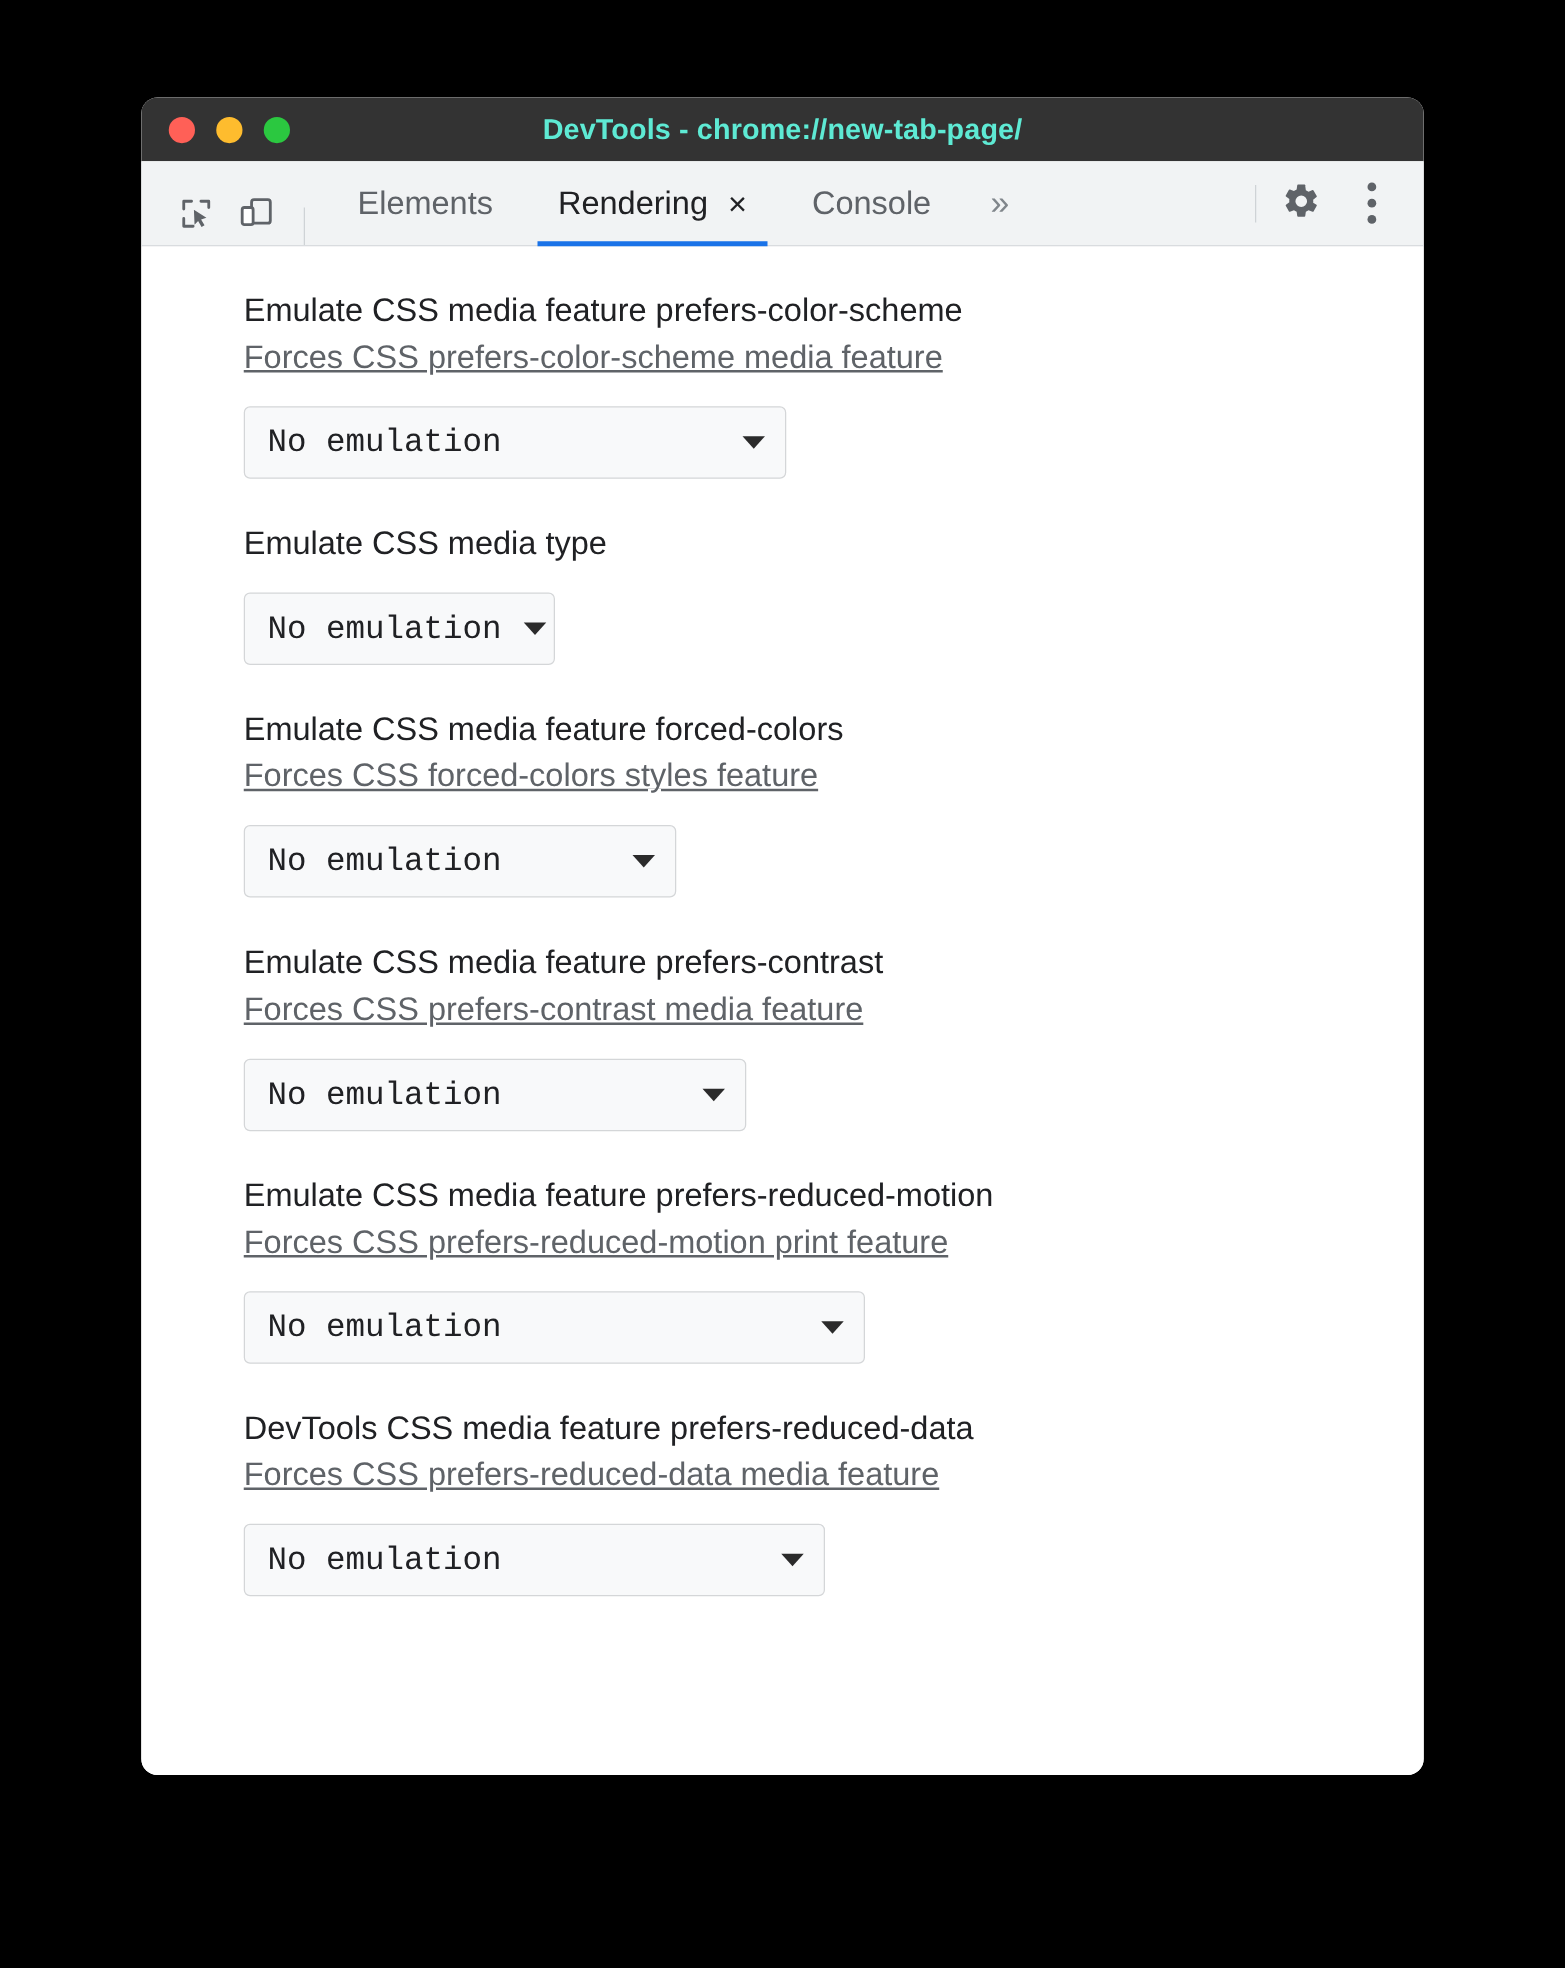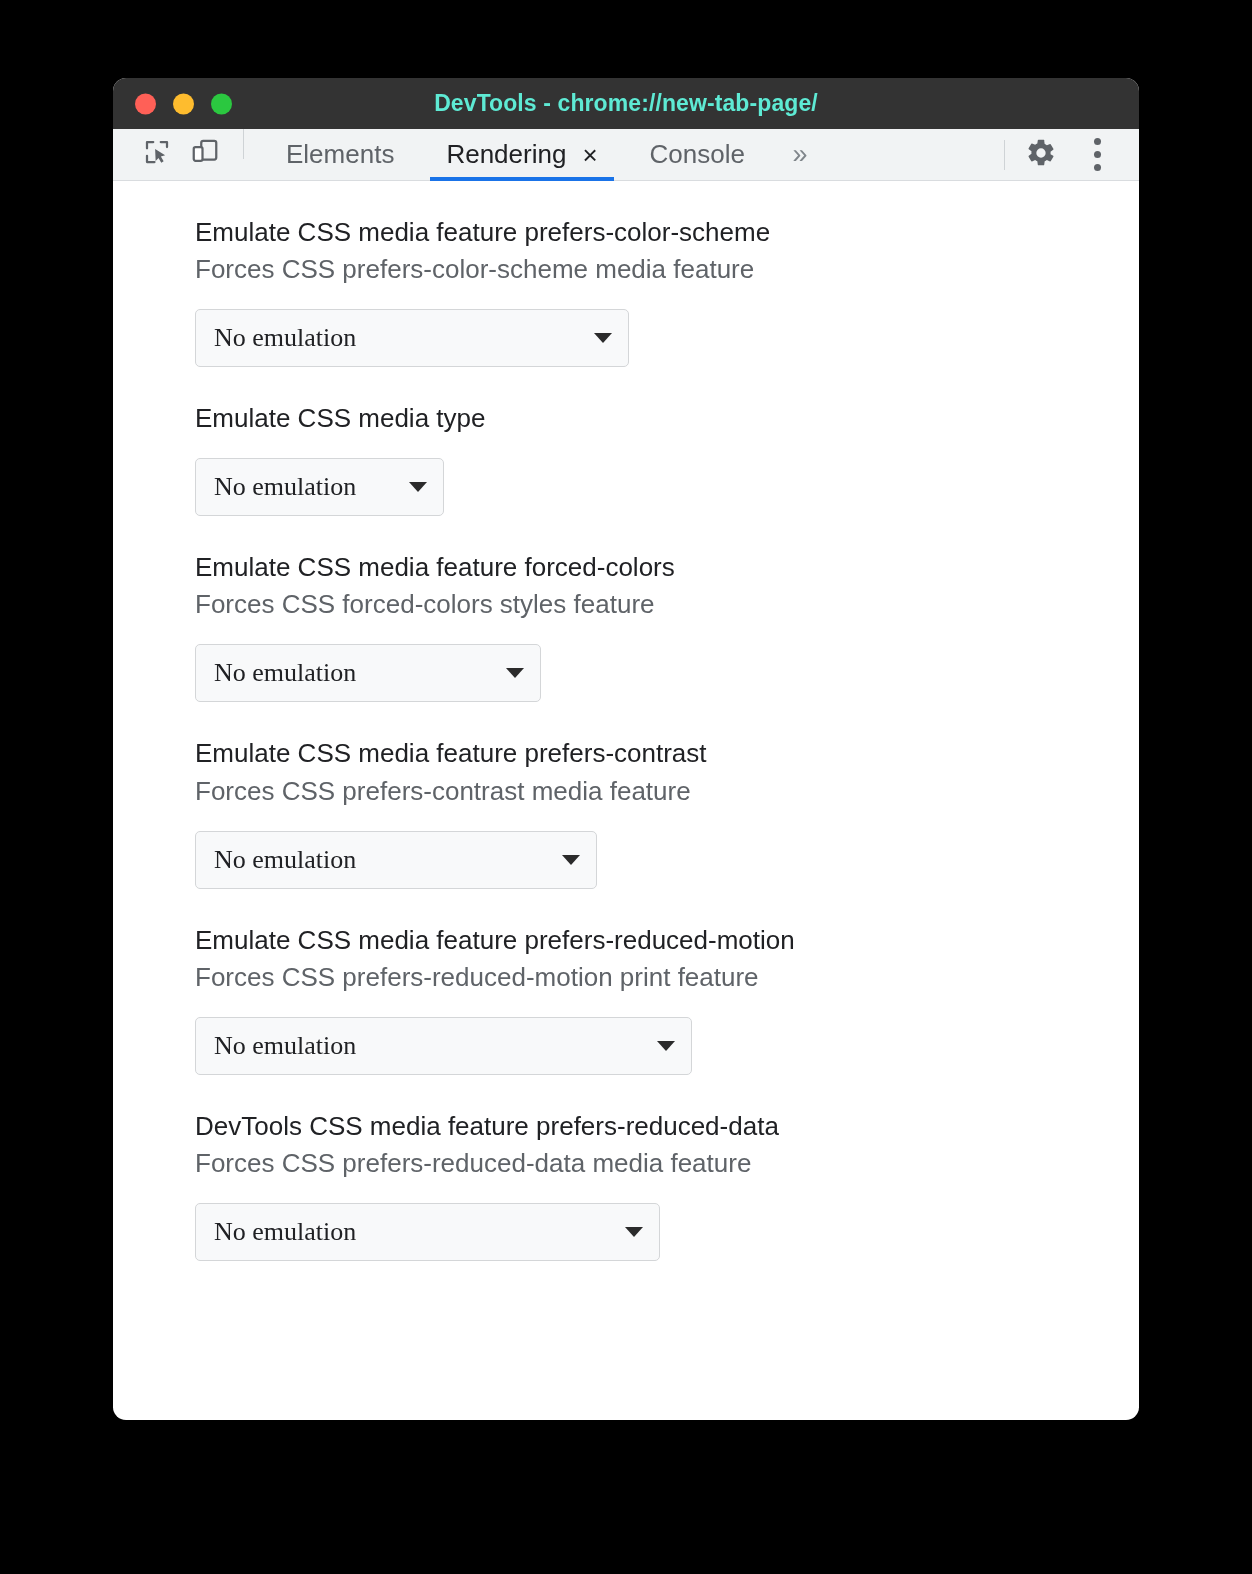--- a/index.html
+++ b/index.html
@@ -67,25 +67,25 @@
     font-size: 23px;
     font-weight: bold;
     letter-spacing: 0.1px;
     white-space: nowrap;
     font-family: "Liberation Sans", sans-serif;
   }
 
   
   .toolbar {
     position: relative;
-    height: 52px;
+    height: 68px;
     background: #f1f3f4;
     border-bottom: 1px solid #d9dcdf;
     display: flex;
-    align-items: flex-start;
+    align-items: flex-end;
     padding: 0 0 0 20px;
   }
   .tool-btn {
     width: 48px;
     height: 48px;
     display: flex;
     align-items: center;
     justify-content: center;
     border: none;
     background: transparent;
@@ -200,37 +200,38 @@
     color: #202124;
     line-height: 1.35;
     font-family: "Liberation Sans", sans-serif;
   }
   .setting-desc {
     font-size: 26px;
     color: #5f6368;
     line-height: 1.35;
     margin-top: 2px;
     font-family: "Liberation Sans", sans-serif;
+    text-decoration: underline;
   }
   .select-wrap {
     margin-top: 22px;
   }
   .fake-select {
     display: inline-flex;
     align-items: center;
     justify-content: space-between;
     height: 58px;
     background: #f8f9fa;
     border: 1px solid #d4d6d8;
     border-radius: 5px;
     padding: 0 16px 0 18px;
     font-size: 26px;
     color: #202124;
     cursor: pointer;
-    font-family: Liberation Serif, serif;
+    font-family: Liberation Mono, monospace;
   }
   .fake-select .label { white-space: nowrap; }
   .fake-select .caret {
     margin-left: 18px;
     width: 0;
     height: 0;
     border-left: 9px solid transparent;
     border-right: 9px solid transparent;
     border-top: 10px solid #2b2b2b;
     display: block;

